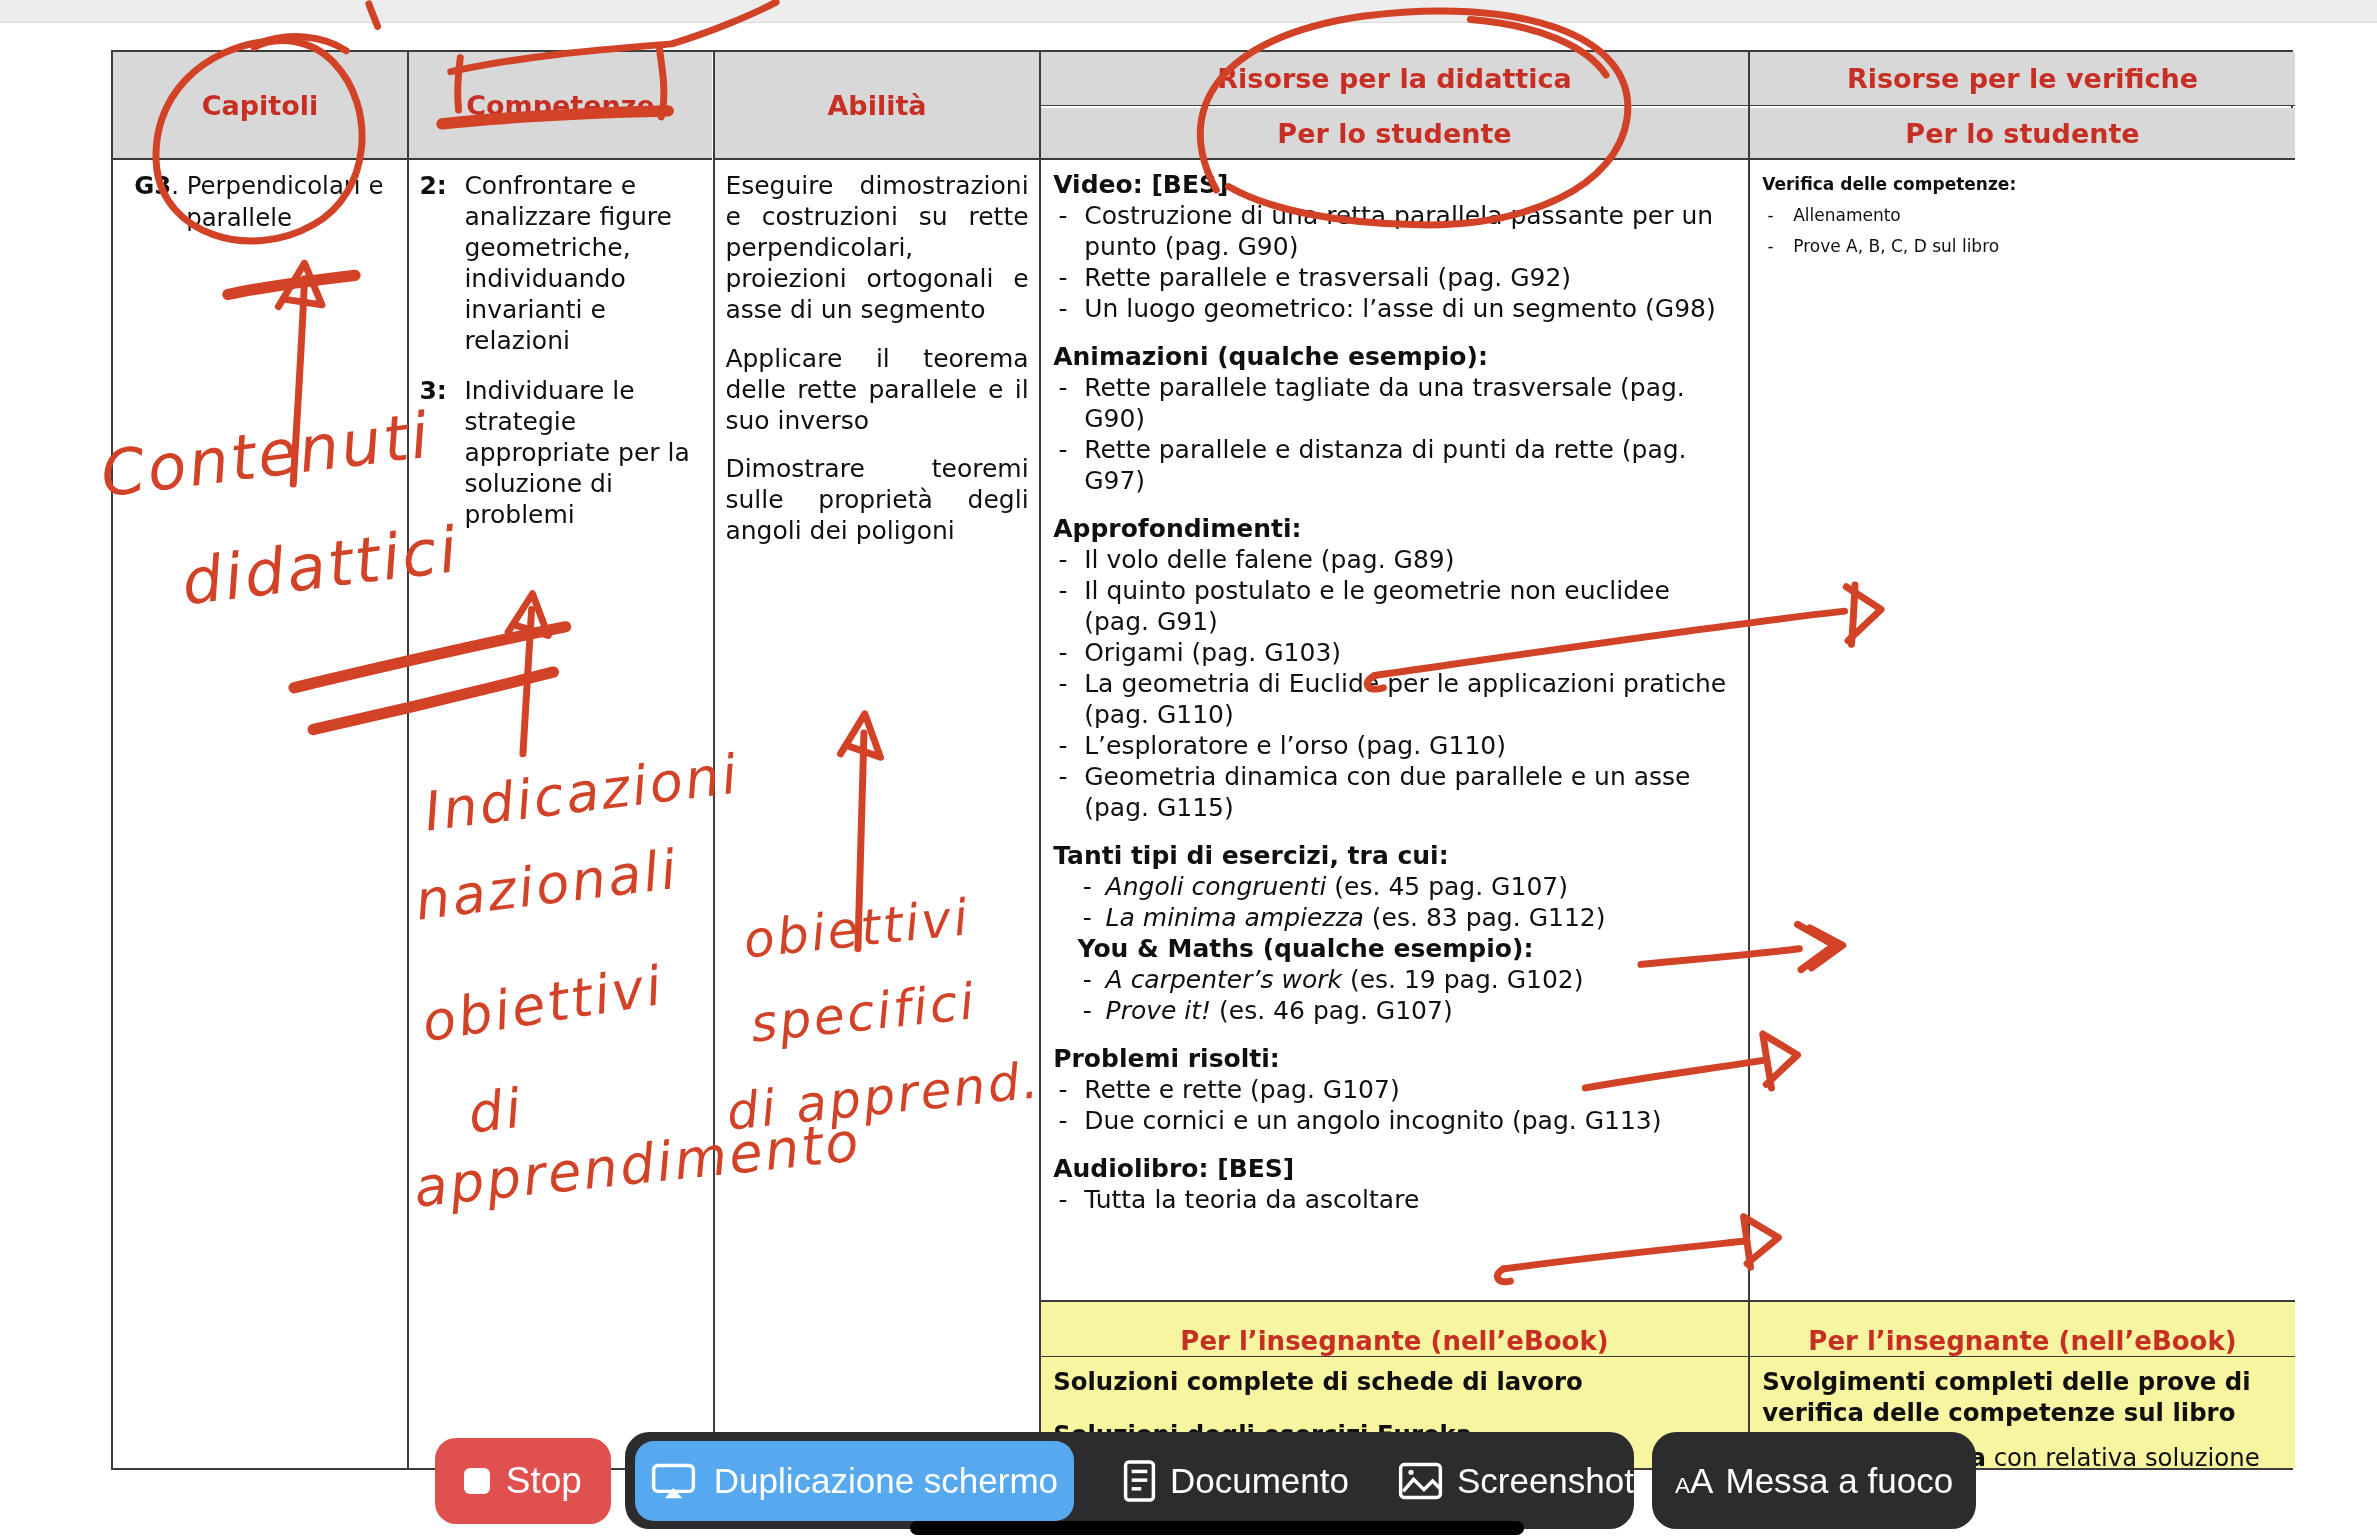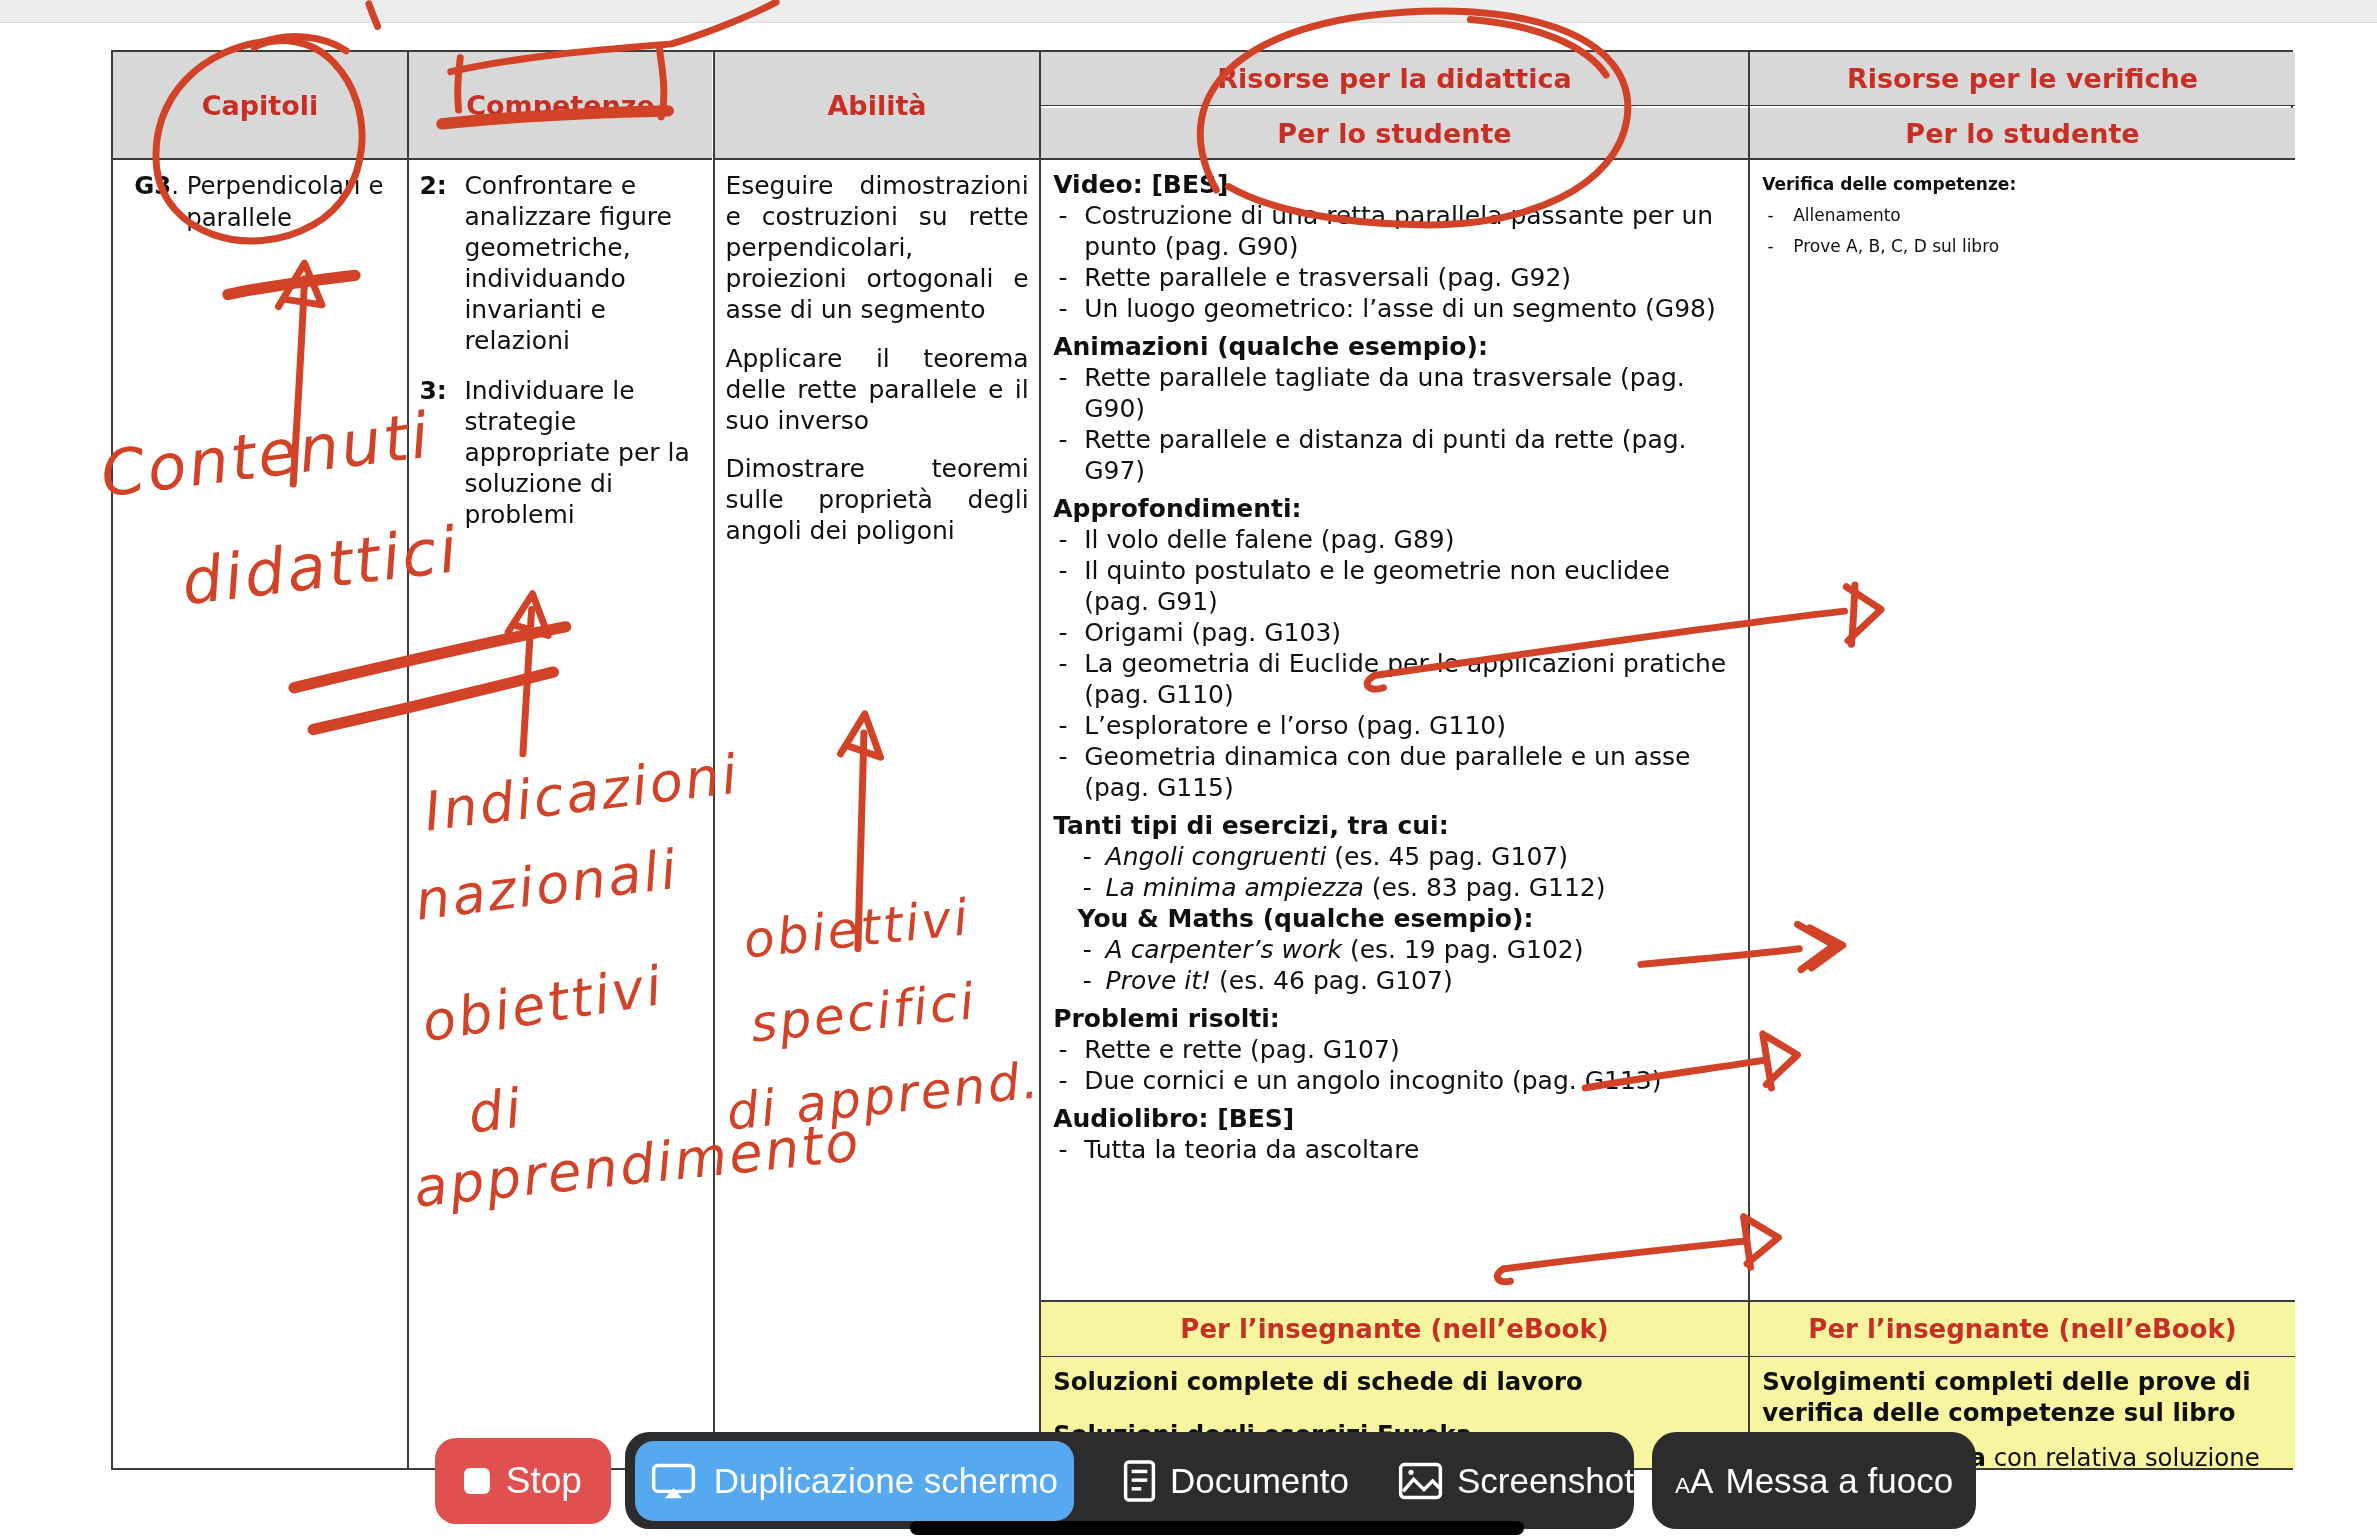--- a/index.html
+++ b/index.html
@@ -24,38 +24,38 @@
   .hdr,.hdr1,.hdr2{position:absolute;left:0;right:0;background:var(--header_bg);
     display:flex;align-items:center;justify-content:center;
     color:var(--header_red);font-weight:bold;font-size:27px;}
   .hdr{top:0;height:108px;border-bottom:2.6px solid var(--border);}
   .hdr1{top:0;height:54px;border-bottom:1.7px solid var(--border);}
   .hdr2{top:56px;height:52px;border-bottom:2.6px solid var(--border);}
   .bodycell{position:absolute;left:0;right:0;top:108px;bottom:0;background:#fff;padding:10.4px 10.4px;}
   .bodycell4{position:absolute;left:0;right:0;top:108px;height:1142px;background:#fff;
     padding:8.7px 12.2px;border-bottom:2.6px solid var(--border);overflow:hidden;}
   .yhdr{position:absolute;left:0;right:0;top:1250px;height:56px;background:var(--yellow);
-    border-bottom:2.6px solid var(--border);display:flex;align-items:center;justify-content:center;
+    border-bottom:2.6px solid var(--border);display:flex;align-items:flex-end;justify-content:center;
     color:var(--header_red);font-weight:bold;font-size:26px;}
   .ybody{position:absolute;left:0;right:0;top:1305px;bottom:0;background:var(--yellow);
     padding:8.7px 12.2px;font-weight:bold;font-size:24.4px;line-height:31px;}
 
   .c1 .bodycell{font-size:24.4px;line-height:32px;padding-left:12.2px;}
   .g3line{padding-left:61px;text-indent:-52px;}
   .g3code{font-weight:bold;}
 
   .c2 .bodycell{font-size:25px;line-height:31px;}
   .c2item{position:relative;padding-left:45px;margin-bottom:19px;}
   .c2num{position:absolute;left:0;top:0;font-weight:bold;}
 
   .c3 .bodycell{font-size:25px;line-height:31px;text-align:justify;}
   .c3 .bodycell p{margin-bottom:17.4px;}
 
   .c4txt{font-size:25px;line-height:31px;}
-  .h{font-weight:bold;margin-top:7px;}
+  .h{font-weight:bold;margin-top:17px;}
   .h:first-child{margin-top:0;}
   .bes{font-weight:bold;}
   .li{position:relative;padding-left:31px;}
   .li::before{content:"-";position:absolute;left:5.2px;}
   .sub{margin-left:24.4px;}
   .sub .li{padding-left:28px;}
   .it{font-style:italic;}
 
   .c5txt{font-size:17px;line-height:31px;}
 

